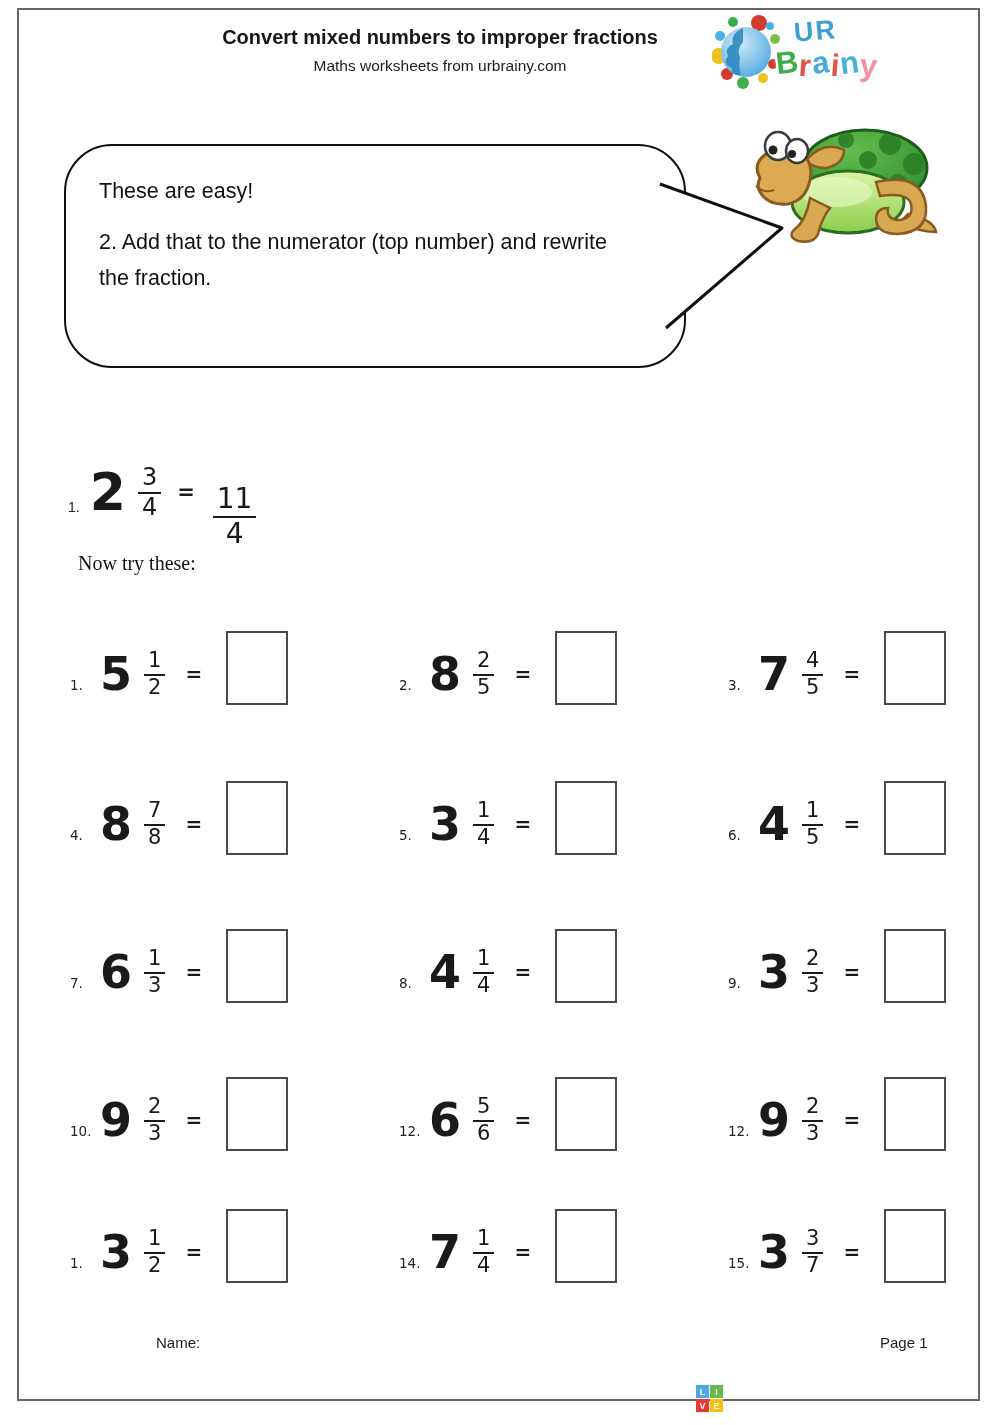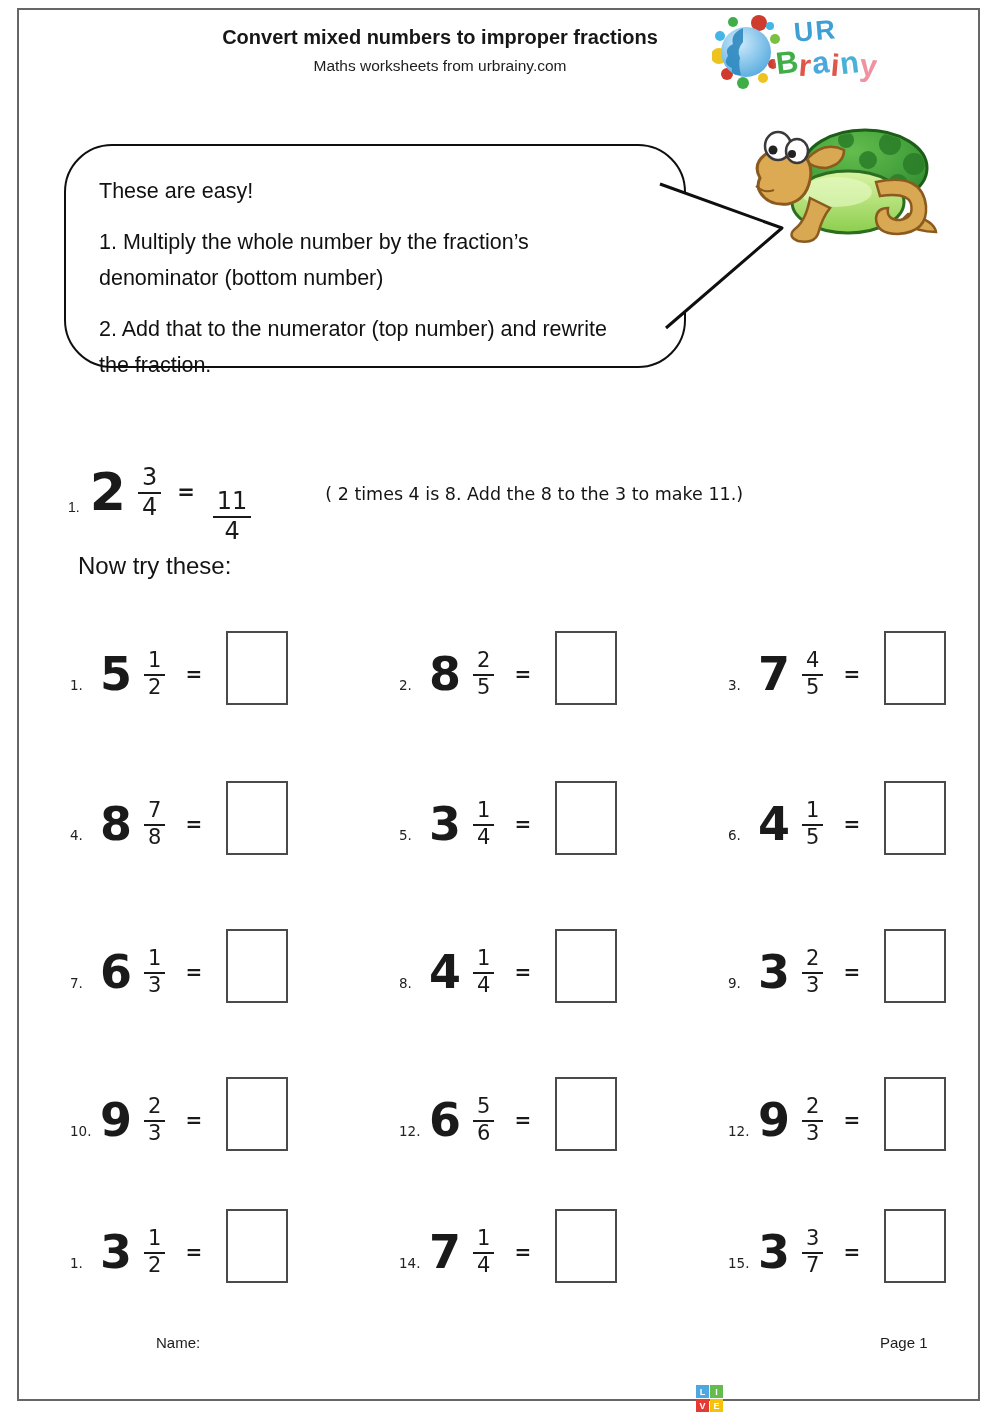--- a/index.html
+++ b/index.html
@@ -34,24 +34,24 @@
   #turtle{left:748px;top:122px;z-index:3;}
 
   
   #example{left:68px;top:448px;height:88px;display:flex;align-items:center;}
   .ex-idx{font-size:14px;margin-top:30px;color:#222;}
   .ex-whole{font-size:52px;font-weight:bold;font-family:"DejaVu Sans",sans-serif;margin-left:10px;}
   .frac{display:inline-flex;flex-direction:column;align-items:center;font-family:"DejaVu Sans",sans-serif;line-height:1.12;}
   .frac .fnum{border-bottom:2.2px solid #1a1a1a;padding:0 4px 1px 4px;}
   .ex-frac{font-size:24px;margin-left:12px;}
   .ex-eq{font-size:21px;font-weight:bold;font-family:"DejaVu Sans",sans-serif;margin-left:16px;}
-  .ex-ansfrac{font-size:24px;margin-left:18px;margin-top:48px;}
+  .ex-ansfrac{font-size:28px;margin-left:18px;margin-top:48px;}
   .ex-note{font-size:17.5px;margin-left:74px;margin-top:4px;font-family:"DejaVu Sans",sans-serif;color:#141414;}
 
-  #prompt{left:78px;top:552px;font-size:24px;font-family:Liberation Sans, sans-serif;color:#141414;}
+  #prompt{left:78px;top:552px;font-size:20px;font-family:Liberation Serif, serif;color:#141414;}
 
   
   .prow{left:60px;width:905px;height:112px;display:flex;}
   #row1{top:618px}#row2{top:768px}#row3{top:916px}#row4{top:1064px}#row5{top:1196px}
   .cell{width:301px;display:flex;align-items:center;box-sizing:border-box;}
   .cell.c1{padding-left:10px}.cell.c2{padding-left:38px}.cell.c3{padding-left:66px}
   .idx{font-size:13.5px;width:30px;margin-top:22px;color:#222;font-family:"DejaVu Sans",sans-serif;}
   .whole{font-size:46px;font-weight:bold;font-family:"DejaVu Sans",sans-serif;}
   .pfrac{font-size:21px;margin-left:12px;}
   .eq{font-size:20px;font-weight:bold;font-family:"DejaVu Sans",sans-serif;margin-left:20px;}
@@ -97,21 +97,20 @@
     <circle cx="34" cy="38" r="25" fill="url(#headg)"></circle>
     <path d="M31,14 Q18,20 21,30 Q12,34 16,42 Q10,50 20,54 Q18,62 29,61 Q26,50 28,44 Q24,36 31,28 Z" fill="#2f88bf" opacity="0.9"></path>
   </svg>
   <div class="ur-word" style="color: rgb(62, 159, 212);">UR</div>
   <div class="brainy"><span style="color: rgb(63, 174, 73);">B</span><span style="color: rgb(224, 84, 74);">r</span><span style="color: rgb(73, 168, 220);">a</span><span style="color: rgb(224, 84, 74);">i</span><span style="color: rgb(73, 176, 216);">n</span><span style="color: rgb(239, 147, 162);">y</span></div>
 </div>
 
 <div class="abs" id="bubble">
   <div class="txt">
     <p>These are easy!</p>
-    <p>1. Multiply the whole number by the fraction’s denominator (bottom number)</p>
     <p>2. Add that to the numerator (top number) and rewrite the fraction.</p>
   </div>
 </div>
 <svg class="abs" id="tail" width="135" height="160">
   <path d="M4,8 L126,52 L10,152" fill="#ffffff" stroke="#0f0f0f" stroke-width="3" stroke-linejoin="round"></path>
 </svg>
 
 <svg class="abs" id="turtle" width="190" height="128" viewBox="0 0 190 128">
   <defs>
     <radialGradient id="shellg" cx="40%" cy="28%" r="85%">
@@ -158,21 +157,20 @@
   <span class="ex-whole">2</span>
   <span class="frac ex-frac">
     <span class="fnum">3</span>
     <span class="fden">4</span>
   </span>
   <span class="ex-eq">=</span>
   <span class="frac ex-ansfrac">
     <span class="fnum">11</span>
     <span class="fden">4</span>
   </span>
-  <span class="ex-note">( 2 times 4 is 8. Add the 8 to the 3 to make 11.)</span>
 </div>
 
 <div class="abs" id="prompt">Now try these:</div>
 
 <div class="abs prow" id="row1">
   <div class="cell c1">
     <span class="idx">1.</span>
     <span class="whole">5</span>
     <span class="frac pfrac">
       <span class="fnum">1</span>

